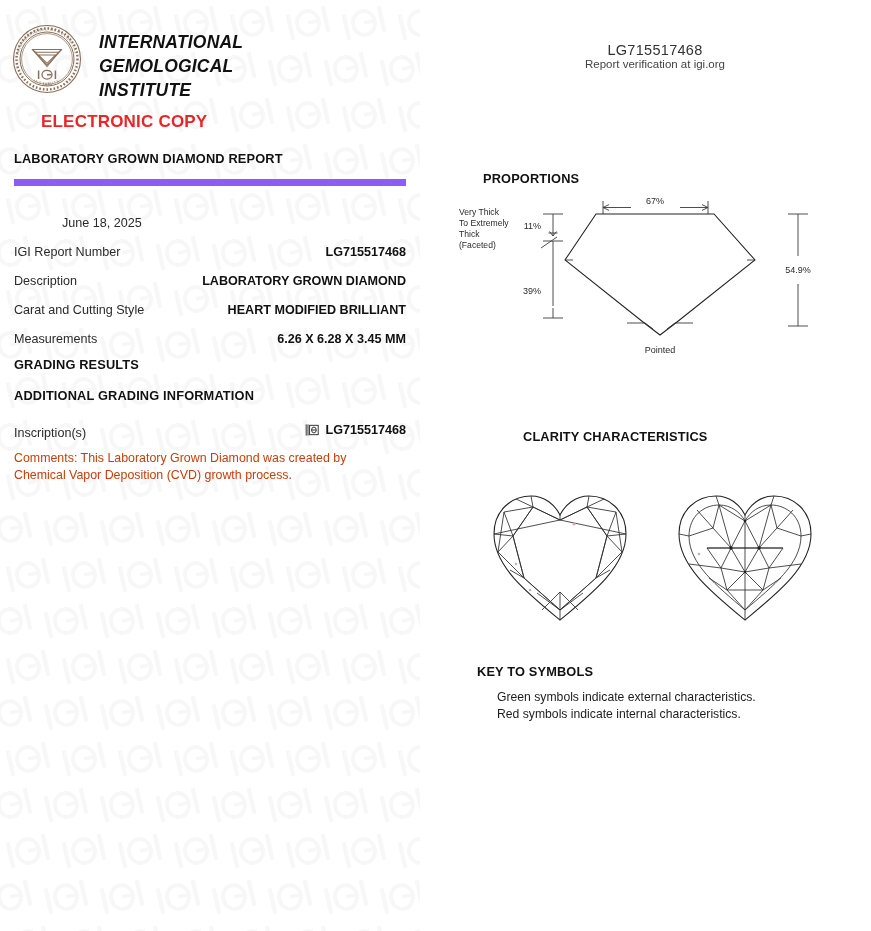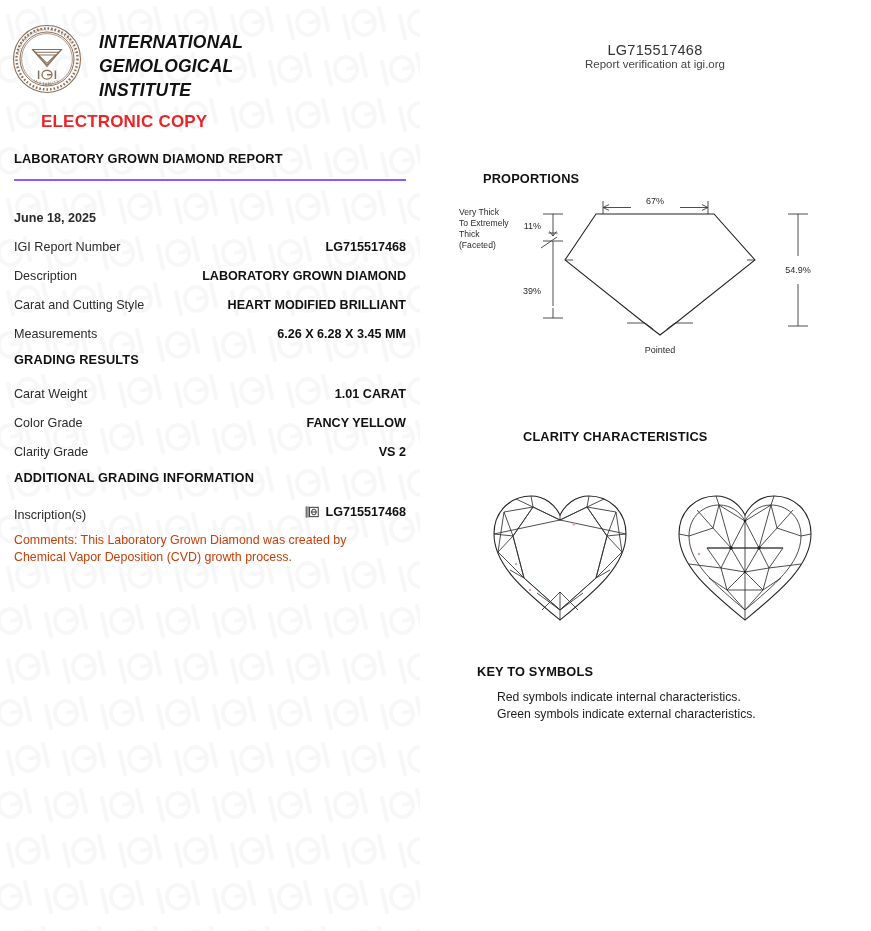--- a/index.html
+++ b/index.html
@@ -101,21 +101,21 @@
     width: 392px;
   }
   .section-title {
     font-size: 12.8px;
     font-weight: bold;
     color: #111;
     letter-spacing: 0.15px;
     padding: 3px 0 4px 0;
   }
   #report-title-wrap {
-    border-bottom: 2px solid #8b5cf6;
+    border-bottom: 7px solid #8b5cf6;
     padding-bottom: 9px;
     margin-bottom: 0;
   }
   .spacer-lg { height: 23px; }
   .spacer-sm { height: 9px; }
 
   .kv-row {
     display: flex;
     justify-content: space-between;
     align-items: baseline;
@@ -127,21 +127,21 @@
   .kv-label {
     color: #2b2b2b;
     white-space: nowrap;
   }
   .kv-value {
     font-weight: bold;
     color: #111;
     text-align: right;
     white-space: nowrap;
   }
-  .kv-row.single .kv-label { font-weight: bold; }
+  .kv-row.single .kv-label { font-weight: normal; margin-left: 48px; }
 
   .kv-value.with-icon {
     display: inline-flex;
     align-items: center;
     gap: 5px;
   }
   .insc-icon { display: inline-block; width: 15px; height: 14px; }
 
   #comments {
     font-size: 12.4px;
@@ -1477,34 +1477,20 @@
         <div class="kv-row">
           <span class="kv-label">Measurements</span>
           <span class="kv-value">6.26 X 6.28 X 3.45 MM</span>
         </div>
       </div>
 
     <div class="section-title">GRADING RESULTS</div>
 
     <div class="spacer-sm"></div>
 
-    <div id="grading-rows">
-        <div class="kv-row">
-          <span class="kv-label">Carat Weight</span>
-          <span class="kv-value">1.01 CARAT</span>
-        </div>
-        <div class="kv-row">
-          <span class="kv-label">Color Grade</span>
-          <span class="kv-value">FANCY YELLOW</span>
-        </div>
-        <div class="kv-row">
-          <span class="kv-label">Clarity Grade</span>
-          <span class="kv-value">VS 2</span>
-        </div>
-      </div>
 
     <div class="section-title">ADDITIONAL GRADING INFORMATION</div>
 
     <div class="spacer-sm"></div>
 
 
     <div class="kv-row">
       <span class="kv-label">Inscription(s)</span>
       <span class="kv-value with-icon">
         <span class="insc-icon">
@@ -1746,17 +1732,17 @@
         <g fill="#d9a9a9" stroke="none">
           <circle cx="34" cy="94" r="1.3"></circle>
         </g>
       </g>
     </svg>
   </div>
 
   <div class="layer section-title" id="key-title">KEY TO SYMBOLS</div>
 
   <div class="layer" id="key-body">
+    <div>Green symbols indicate external characteristics.</div>
     <div>Red symbols indicate internal characteristics.</div>
-    <div>Green symbols indicate external characteristics.</div>
   </div>
 
 </div>
 
 </body></html>

